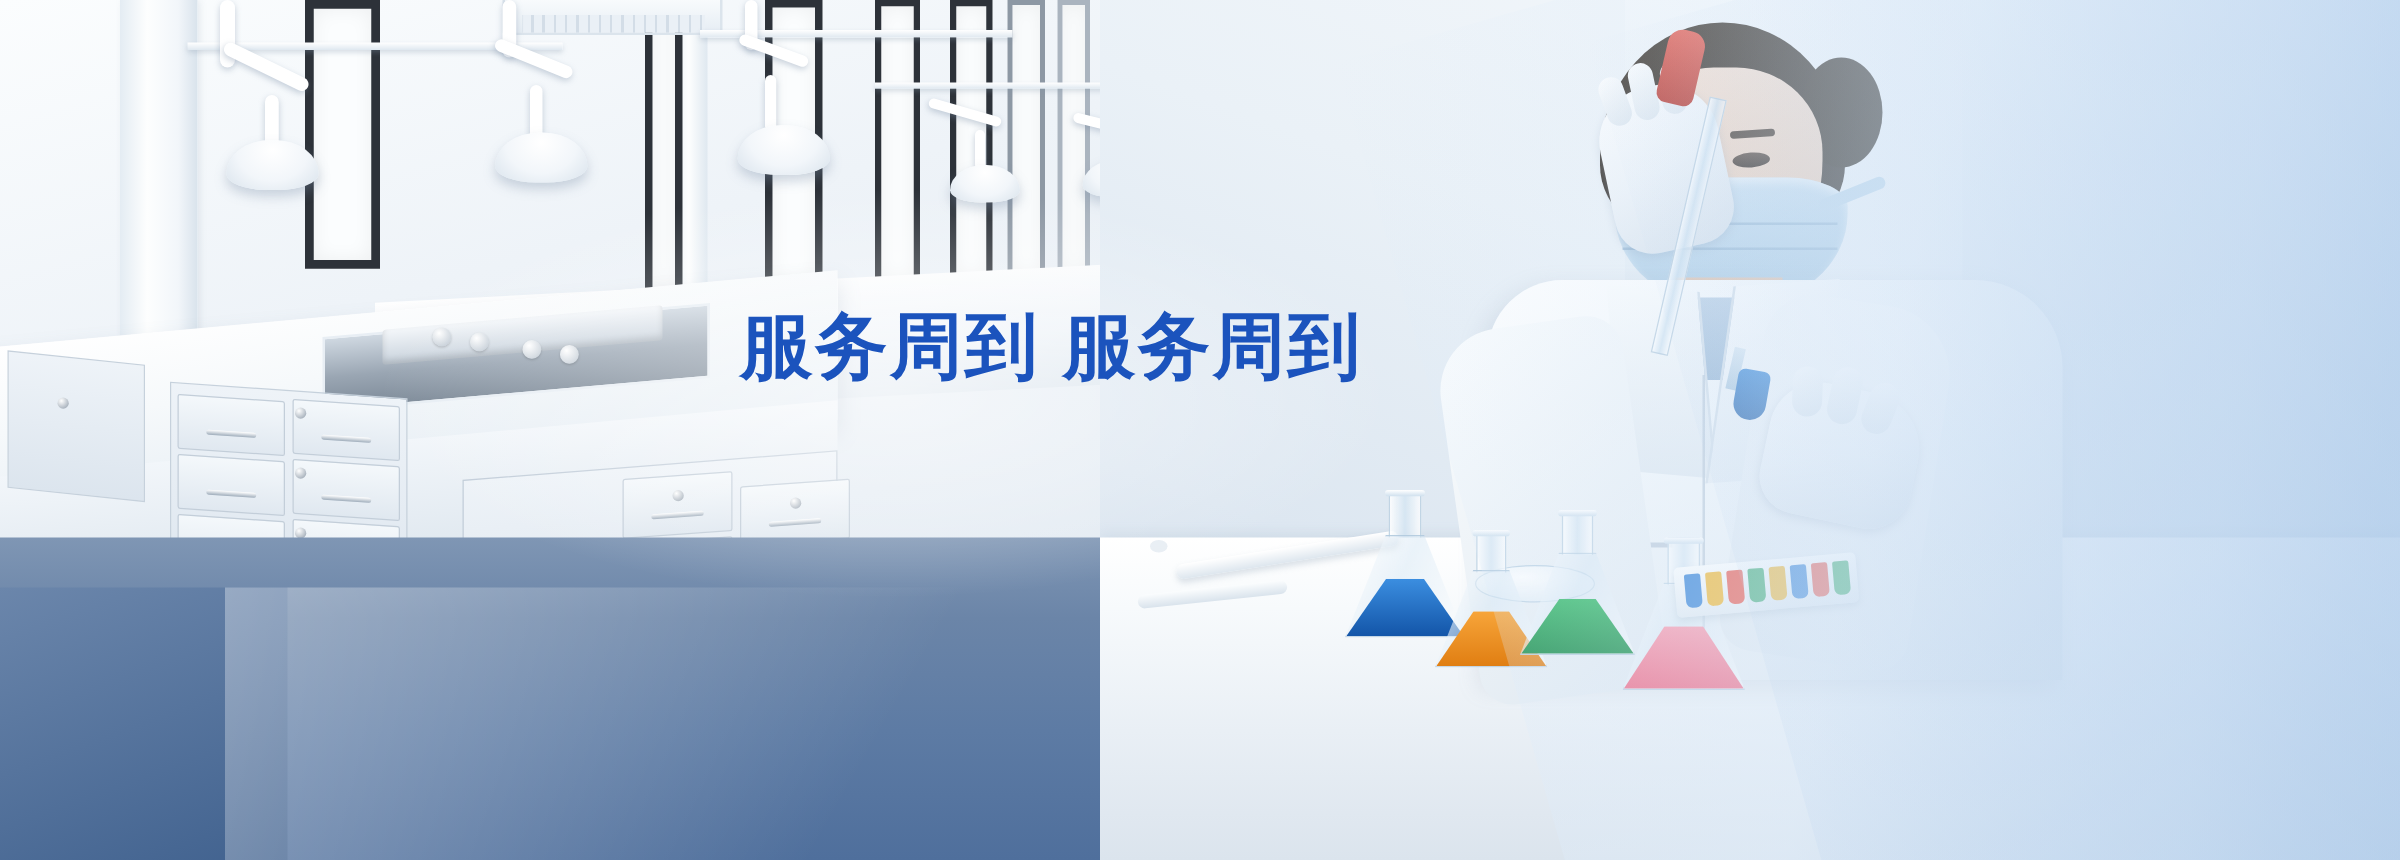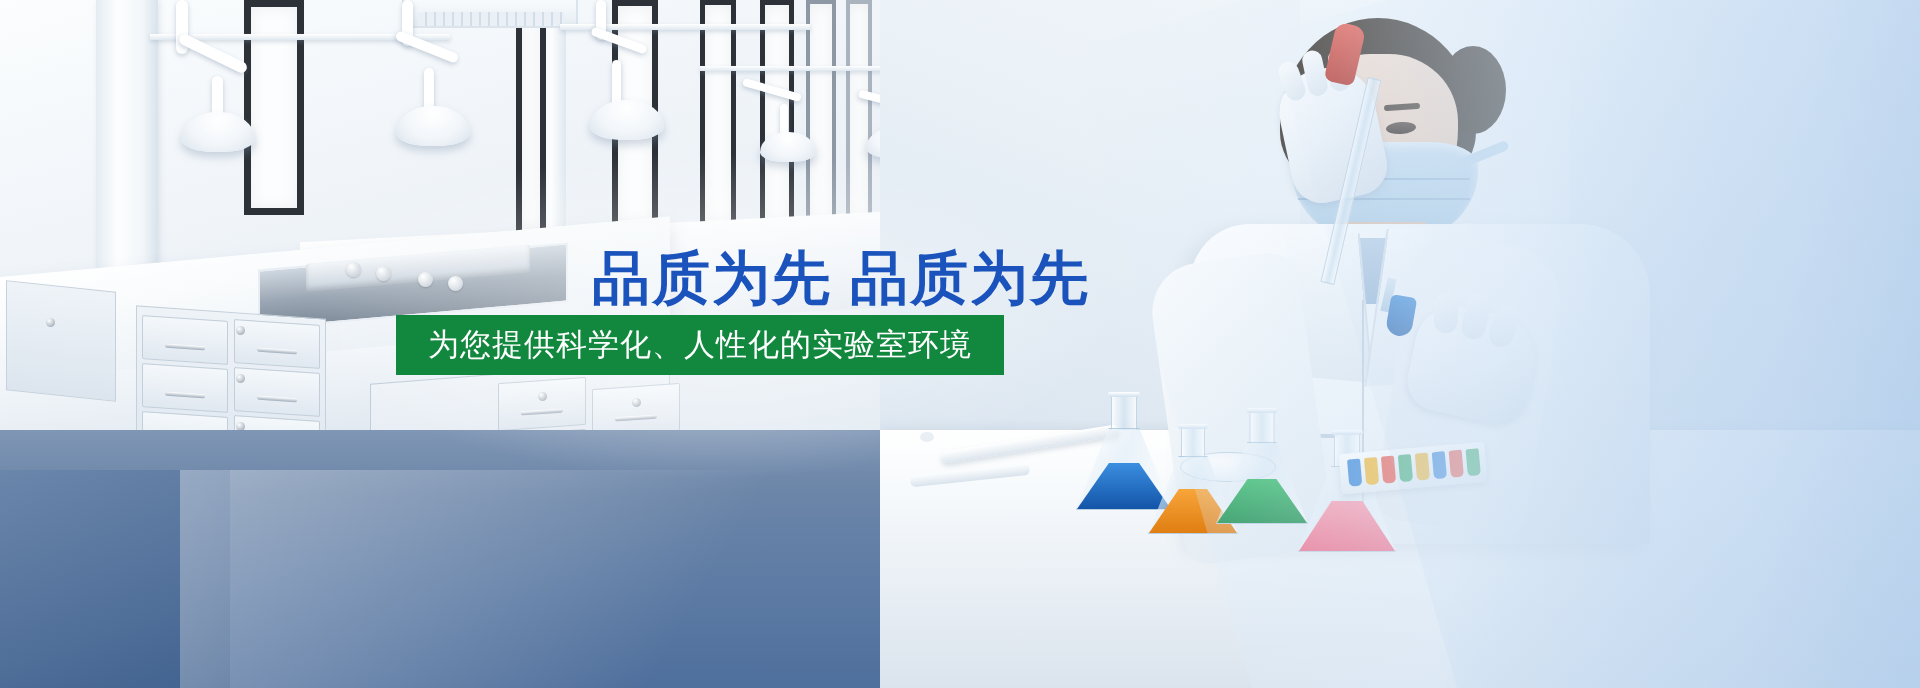--- a/index.html
+++ b/index.html
@@ -478,19 +478,16 @@
       </div>
     </div>
 
     <div class="sweep"></div>
     <div class="sweep2"></div>
     <div class="haze"></div>
   </div>
 
   <div class="copy">
 
-    <div class="headline-cn">品质为先 品质为先</div>
-
-    <div class="greenbar">
-      <span class="greenbar-text">为您提供科学化、人性化的实验室环境</span>
-    </div>
+    <div class="headline-cn">服务周到 服务周到</div>
+
   </div>
 </div>
 
 </body></html>

